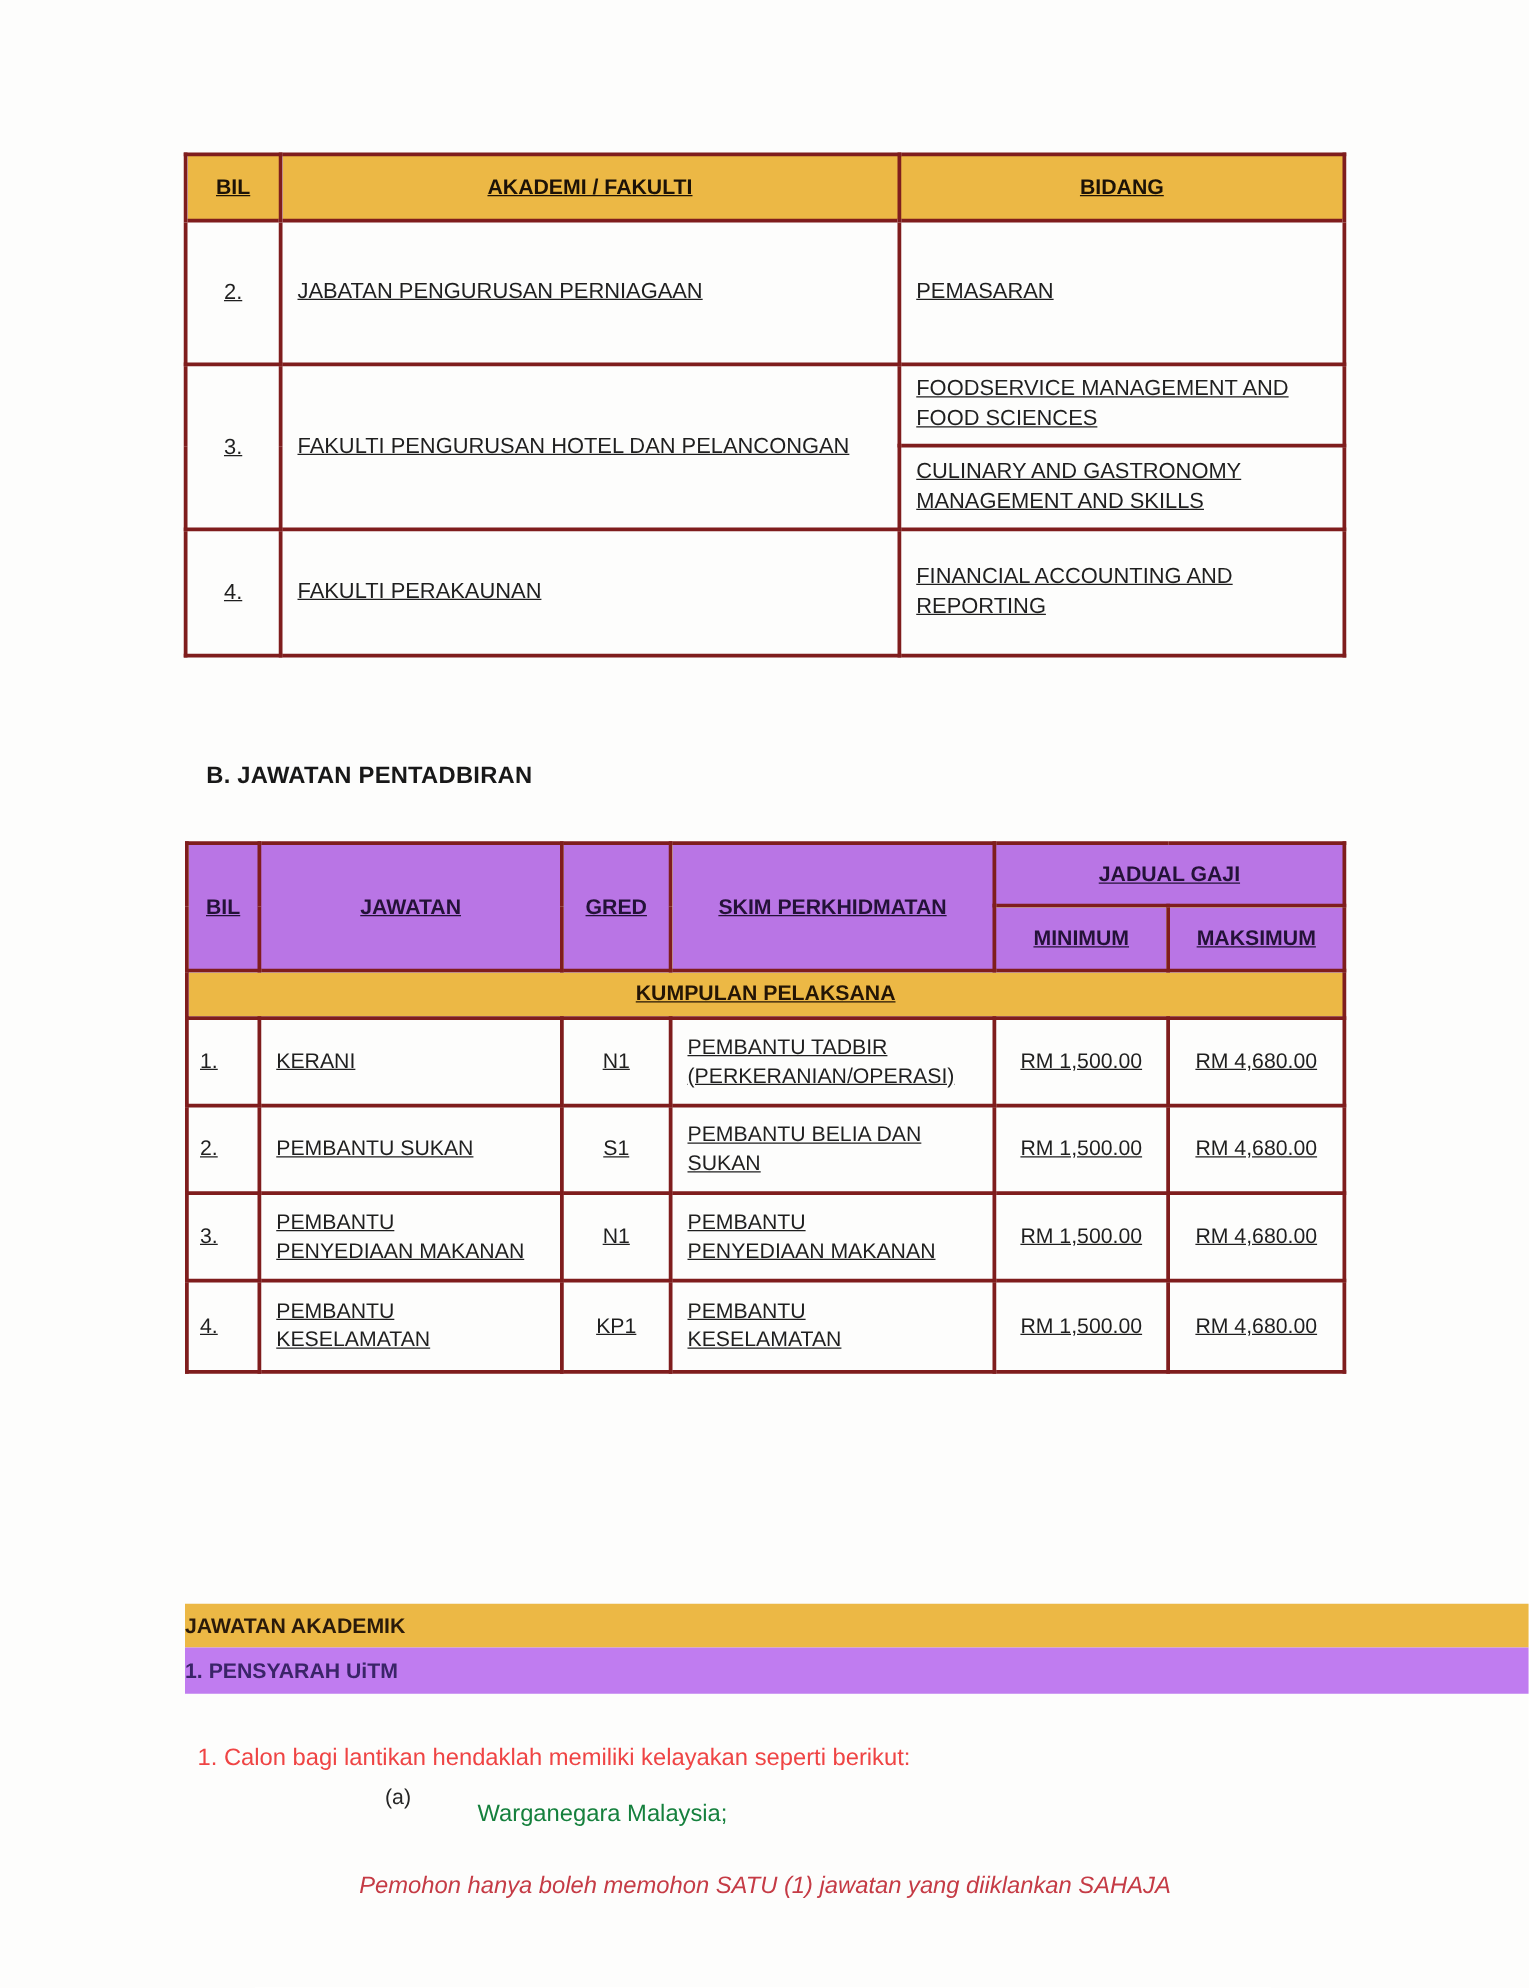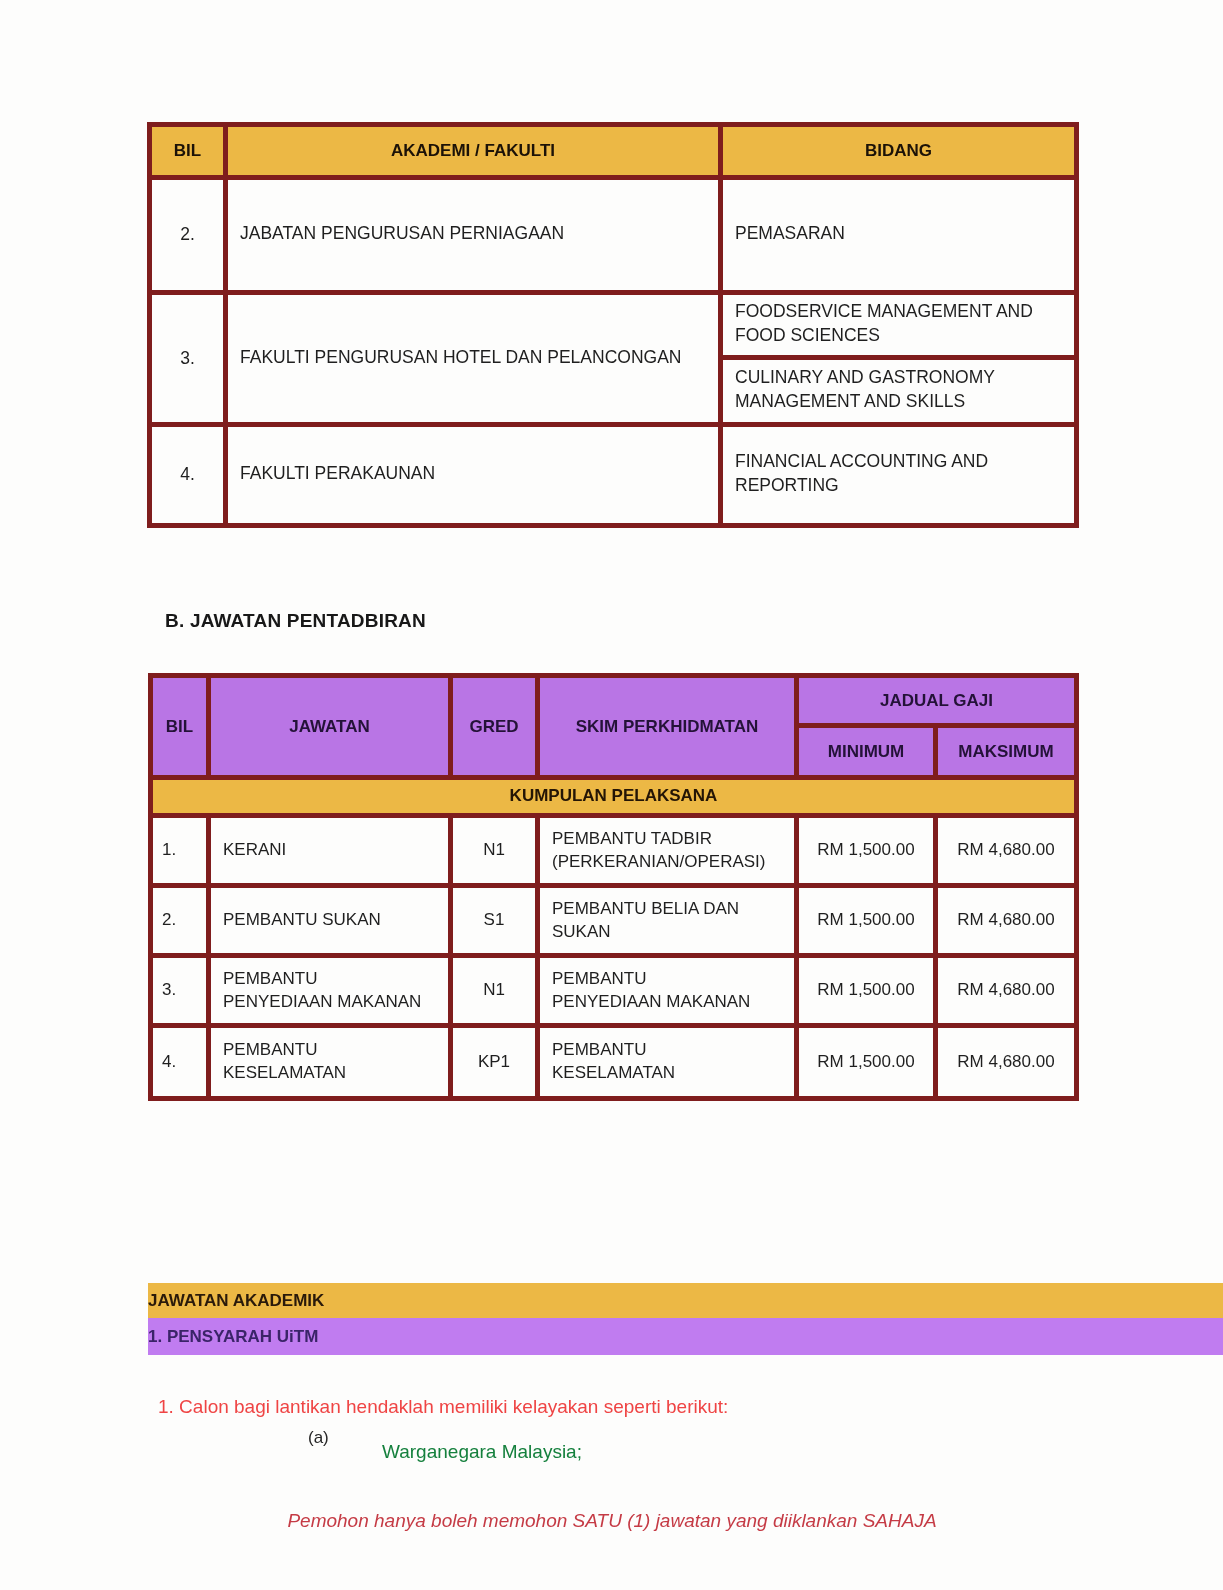--- a/index.html
+++ b/index.html
@@ -6,21 +6,21 @@
   .page{
     position:relative;
     width:1223px;
     height:1590px;
     background:#fdfdfc;
     font-family:"Liberation Sans", sans-serif;
     color:#1f1f1f;
     overflow:hidden;
   }
   table{border-collapse:collapse;table-layout:fixed;position:absolute;background:#fdfdfc;}
-  td,th{border:5px solid #7f1d1d;overflow:hidden;}
+  td,th{border:3px solid #7f1d1d;overflow:hidden;text-decoration:underline;}
   .t1,.t2{border:2px solid #4b4c4e;}
 
   
   .t1{left:147px;top:122px;width:927px;}
   .t1 th{
     background:var(--gold,#ECB845);
     font-size:17px;font-weight:bold;text-align:center;color:#1c1207;
     border-bottom:2px solid #4b4c4e;
   }
   .t1 td{font-size:17.5px;line-height:1.35;padding:4px 10px 6px 12px;vertical-align:middle;}
@@ -68,21 +68,20 @@
   
   .req-intro{position:absolute;left:158px;top:1396px;font-size:19px;color:#ef4444;}
   .req-a-label{position:absolute;left:308px;top:1428px;font-size:17px;color:#262626;}
   .req-a-text{position:absolute;left:382px;top:1441px;font-size:19px;color:#15803d;}
 
   
   .footer-note{
     position:absolute;left:148px;top:1498px;width:928px;
     text-align:center;font-size:19px;font-style:italic;
     color:var(--red-note,#C53B45);
-    margin-top:12px;
   }
 </style>
 </head>
 <body>
 
 <div class="page">
 
   <table class="t1">
     <colgroup>
         <col style="width:76px">

